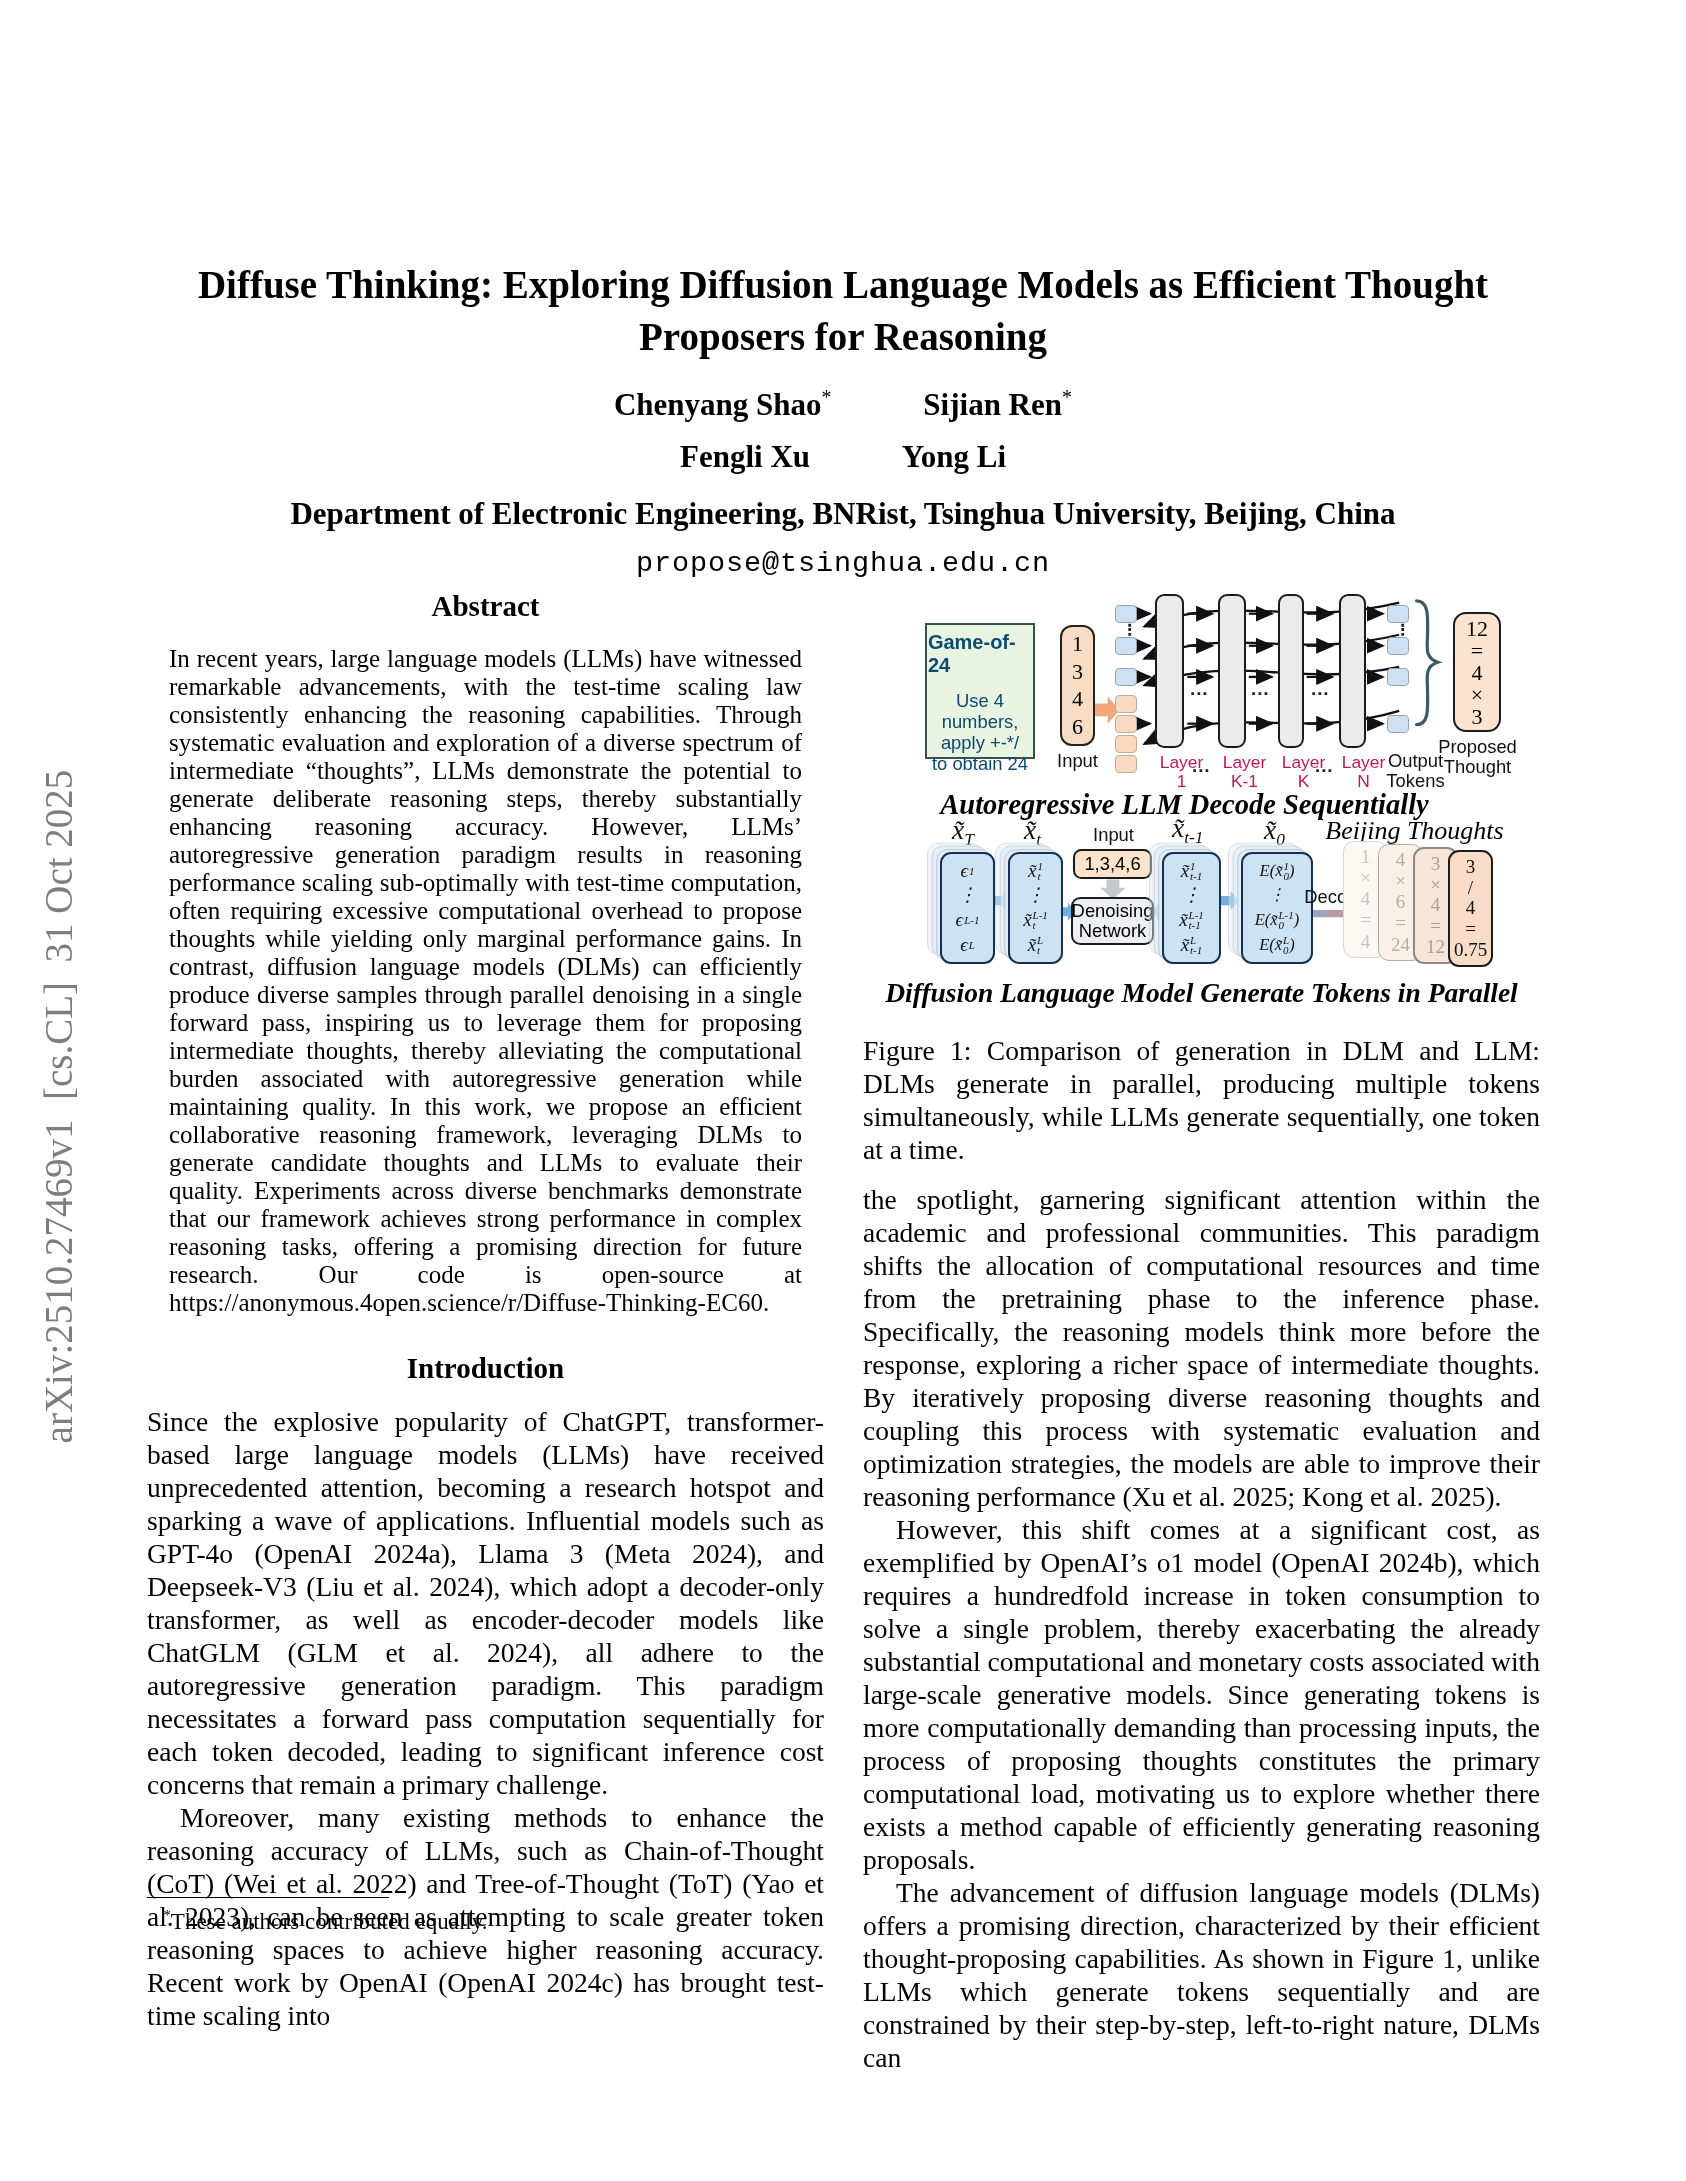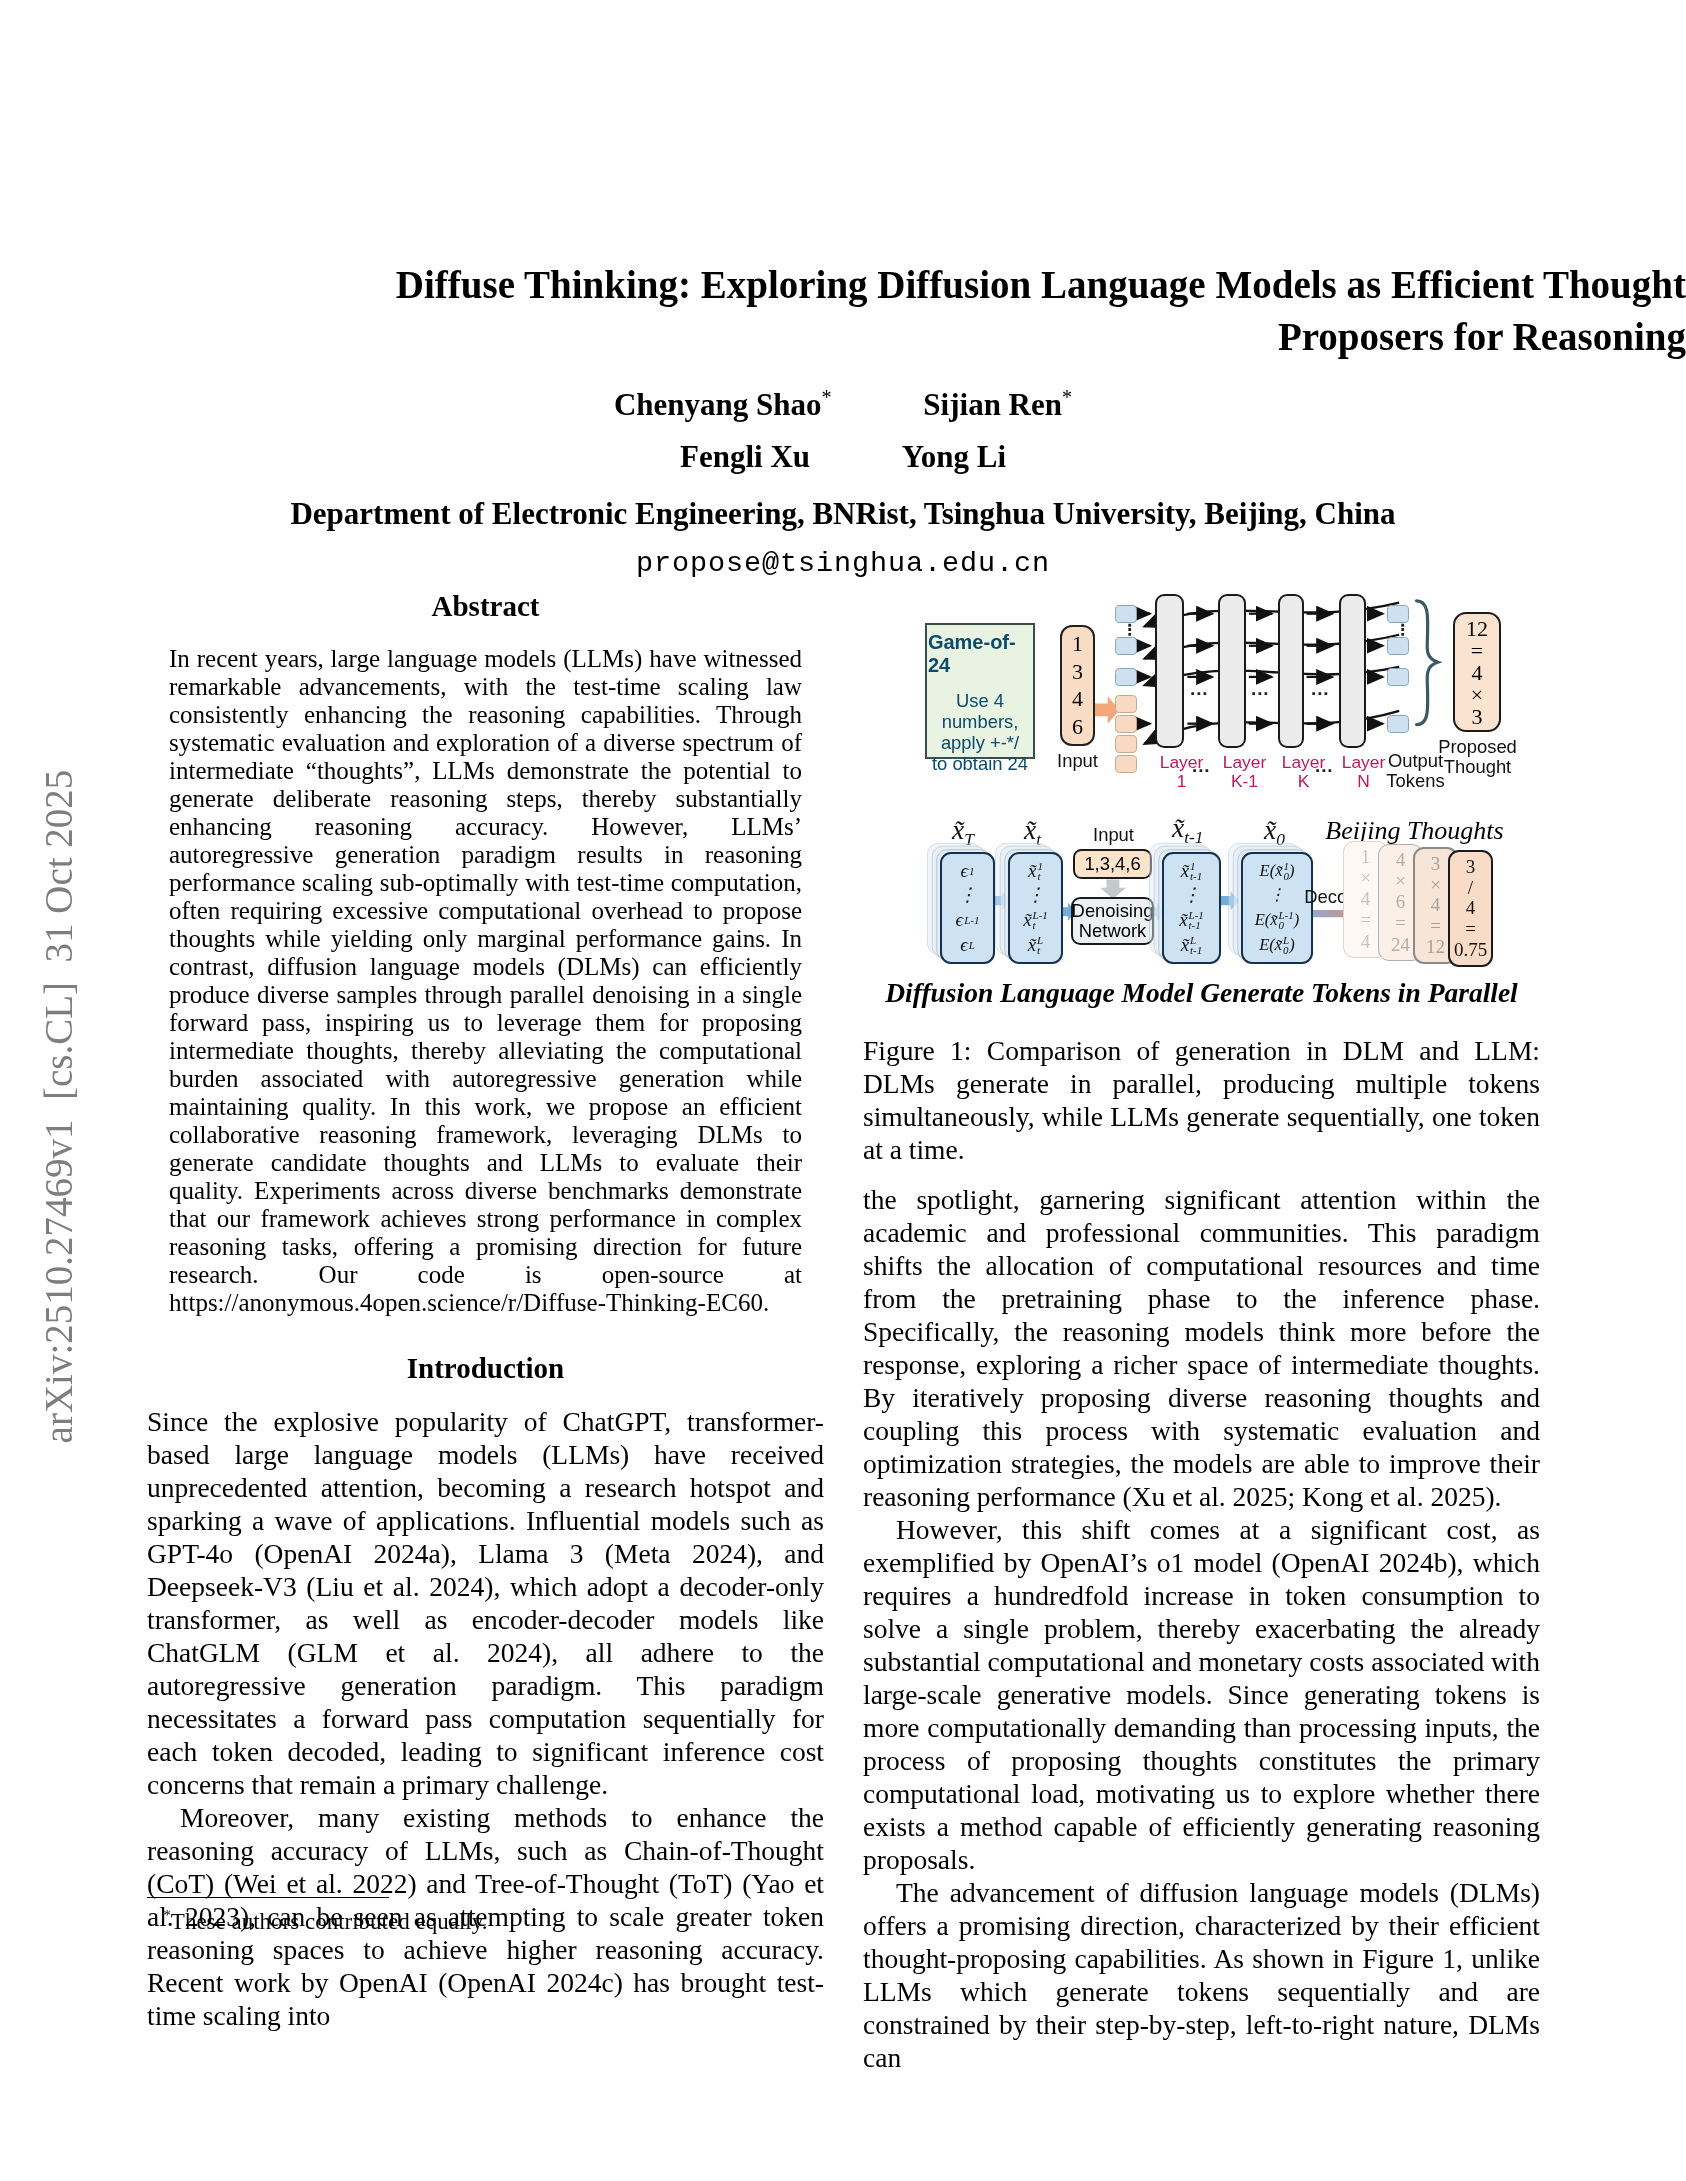--- a/index.html
+++ b/index.html
@@ -1,21 +1,21 @@
 <!DOCTYPE html>
 <html style="font-size:14.7px"><head>
 <meta charset="utf-8">
 <style>
   html,body { margin:0; padding:0; background:#ffffff; }
   body { width:1686px; height:2182px; position:relative; font-family:"Liberation Serif","DejaVu Serif",serif; color:#000; overflow:hidden; }
 
   .sidebar { position:absolute; left:-516px; top:1084px; width:1148px; text-align:center;
              transform:rotate(-90deg); font-size:39px; color:#7e7e7e; white-space:pre; }
 
-  .title-block { position:absolute; top:259px; left:0; width:1686px; text-align:right;
+  .title-block { position:absolute; top:259px; left:0; width:1686px; text-align:center;
                  font-weight:bold; font-size:39px; line-height:52px; }
   .authors-row { position:absolute; left:0; width:1686px; text-align:center; font-weight:bold; font-size:31px; }
   .authors-row .nm { display:inline-block; margin:0 42px; }
   .authors-row sup { font-size:20px; font-weight:normal; }
   .affil { position:absolute; top:496px; left:0; width:1686px; text-align:center; font-weight:bold; font-size:31px; }
   .email { position:absolute; top:547px; left:0; width:1686px; text-align:center;
            font-family:"Liberation Mono","DejaVu Sans Mono",monospace; font-size:28.5px; letter-spacing:0.9px; }
 
   .col-left  { position:absolute; left:147px; top:590px; width:677px; }
   .col-right { position:absolute; left:863px; top:588px; width:677px; }
@@ -247,20 +247,21 @@
       <span>=</span>
       <span>4</span>
       <span>×</span>
       <span>3</span>
     </div>
     <div class="figlbl" style="left:573px;top:149px;width:83px;">
       <div>Proposed</div>
         <div>Thought</div>
       </div>
 
+    <div class="ar-caption">Autoregressive LLM Decode Sequentially</div>
 
     <svg width="680" height="193" style="left:0;top:230px;" viewBox="0 0 740 210">
       <defs>
         <linearGradient id="dec" x1="0" y1="0" x2="1" y2="0">
           <stop offset="0%" stop-color="#93a9d6"></stop>
             <stop offset="100%" stop-color="#e08b66"></stop>
         </linearGradient>
       </defs>
       <g fill="#73add9">
         <polygon points="143,85 152,85 152,80 160,90 152,100 152,95 143,95"></polygon>

